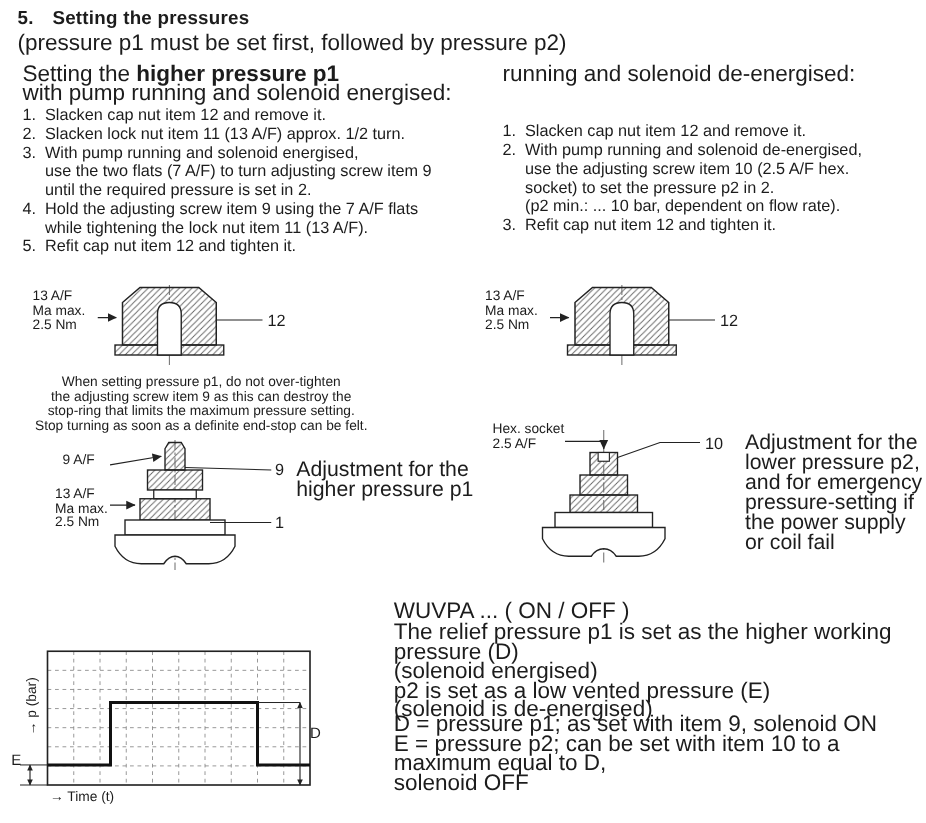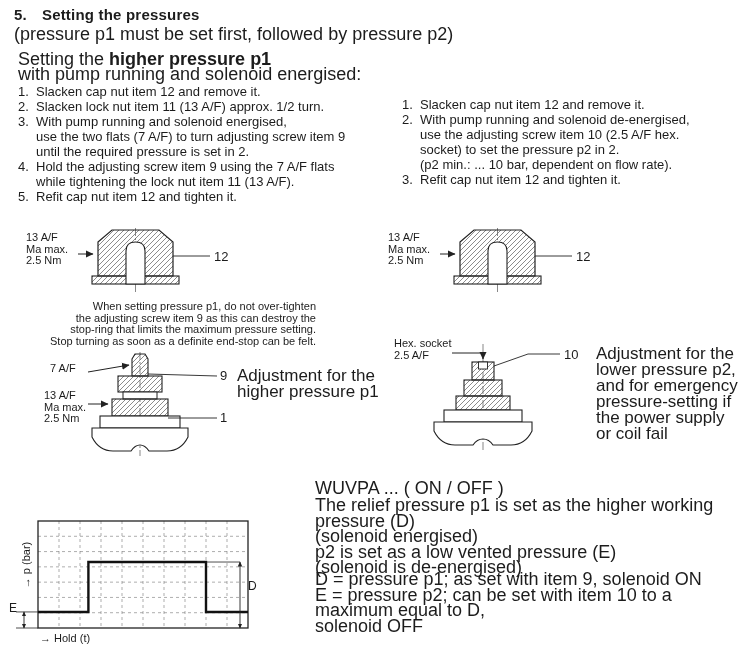--- a/index.html
+++ b/index.html
@@ -70,20 +70,21 @@
         <span class="ml">Hold the adjusting screw item 9 using the 7 A/F flats
 while tightening the lock nut item 11 (13 A/F).</span>
       </div>
     <div class="step">
         <span class="step-num">5.</span>
         <span class="ml">Refit cap nut item 12 and tighten it.</span>
       </div>
   </div>
 
   <div class="abs body13" style="left:402px;top:52px">
+    <div>running and solenoid de-energised:</div>
   </div>
   <div class="abs steps" style="left:402px;top:97px">
     <div class="step">
         <span class="step-num">1.</span>
         <span class="ml">Slacken cap nut item 12 and remove it.</span>
       </div>
     <div class="step">
         <span class="step-num">2.</span>
         <span class="ml">With pump running and solenoid de-energised,
 use the adjusting screw item 10 (2.5 A/F hex.
@@ -119,26 +120,26 @@
   <svg class="abs" style="left:440px;top:226px" width="150" height="68">
     <line x1="57.5" y1="2" x2="57.5" y2="66" stroke="#555" stroke-width="0.7" stroke-dasharray="8 2 2 2"></line>
     <path d="M20,16 L34,4 L81,4 L95,16 L95,50 L20,50 Z" fill="url(#hatch)" stroke="#222" stroke-width="1.2"></path>
     <rect x="14" y="50" width="87" height="8" fill="url(#hatch)" stroke="#222" stroke-width="1.1"></rect>
     <path d="M48,58 L48,25 Q48,16 57.5,16 Q67,16 67,25 L67,58 Z" fill="#fff" stroke="#222" stroke-width="1.1"></path>
     <line x1="0" y1="28" x2="15" y2="28" stroke="#222" stroke-width="1" marker-end="url(#arr)"></line>
     <line x1="95" y1="30" x2="132" y2="30" stroke="#222" stroke-width="0.9"></line>
   </svg>
   <div class="abs item-num" style="left:576px;top:249px">12</div>
 
-  <div class="abs small11 ml" style="left:6px;top:301px;width:310px;text-align:right">When setting pressure p1, do not over-tighten
+  <div class="abs small11 ml" style="left:6px;top:301px;width:310px;text-align:center">When setting pressure p1, do not over-tighten
 the adjusting screw item 9 as this can destroy the
 stop-ring that limits the maximum pressure setting.
 Stop turning as soon as a definite end-stop can be felt.</div>
 
-  <div class="abs small11" style="left:50px;top:363px">7 A/F</div>
+  <div class="abs small11" style="left:50px;top:363px">9 A/F</div>
   <div class="abs small11" style="left:44px;top:390px">
     <div>13 A/F</div>
     <div>Ma max.</div>
     <div>2.5 Nm</div>
   </div>
   <svg class="abs" style="left:88px;top:352px" width="135" height="115">
     <line x1="52" y1="0" x2="52" y2="104" stroke="#555" stroke-width="0.7" stroke-dasharray="8 2 2 2"></line>
     <path d="M44,7 L47,2 L57,2 L60,7 L60,24 L44,24 Z" fill="url(#hatch)" stroke="#222" stroke-width="1.1"></path>
     <rect x="30" y="24" width="44" height="16" fill="url(#hatch)" stroke="#222" stroke-width="1.1"></rect>
     <rect x="35" y="40" width="34" height="7" fill="#fff" stroke="#222" stroke-width="1"></rect>
@@ -197,21 +198,21 @@
       </g>
     <rect x="30" y="7" width="210" height="107" fill="none" stroke="#222" stroke-width="1.3"></rect>
     <polyline fill="none" stroke="#111" stroke-width="2.4" points="30,97.95 80.4,97.95 80.4,48.016666666666666 198,48.016666666666666 198,97.95 240,97.95"></polyline>
     <line stroke="#222" stroke-width="0.8" x1="198" x2="232" y1="48.016666666666666" y2="48.016666666666666"></line>
     <line stroke="#222" stroke-width="0.9" marker-start="url(#arrS)" marker-end="url(#arrS)" x1="232" x2="232" y1="48.016666666666666" y2="114"></line>
     <line stroke="#222" stroke-width="0.8" x1="8" x2="30" y1="97.95" y2="97.95"></line>
     <line stroke="#222" stroke-width="0.8" x1="8" x2="30" y1="114" y2="114"></line>
     <line stroke="#222" stroke-width="0.9" marker-start="url(#arrS)" marker-end="url(#arrS)" x1="16" x2="16" y1="97.95" y2="114"></line>
   </svg>
   <div class="abs ylabel" style="left:26px;top:565px">→ p (bar)</div>
-  <div class="abs small11" style="left:40px;top:633px">→ Hold (t)</div>
+  <div class="abs small11" style="left:40px;top:633px">→ Time (t)</div>
   <div class="abs dim" style="left:248px;top:579px">D</div>
   <div class="abs dim" style="left:9px;top:601px">E</div>
 
   <div class="abs body13" style="left:315px;top:481px">WUVPA ...   ( ON / OFF )</div>
   <div class="abs body13 ml" style="left:315px;top:498px;line-height:15.5px">The relief pressure p1 is set as the higher working pressure (D)
 (solenoid energised)
 p2 is set as a low vented pressure (E)
 (solenoid is de-energised)</div>
   <div class="abs body13 ml" style="left:315px;top:572px;line-height:15.5px">D = pressure p1; as set with item 9, solenoid ON
 E = pressure p2; can be set with item 10 to a maximum equal to D,

